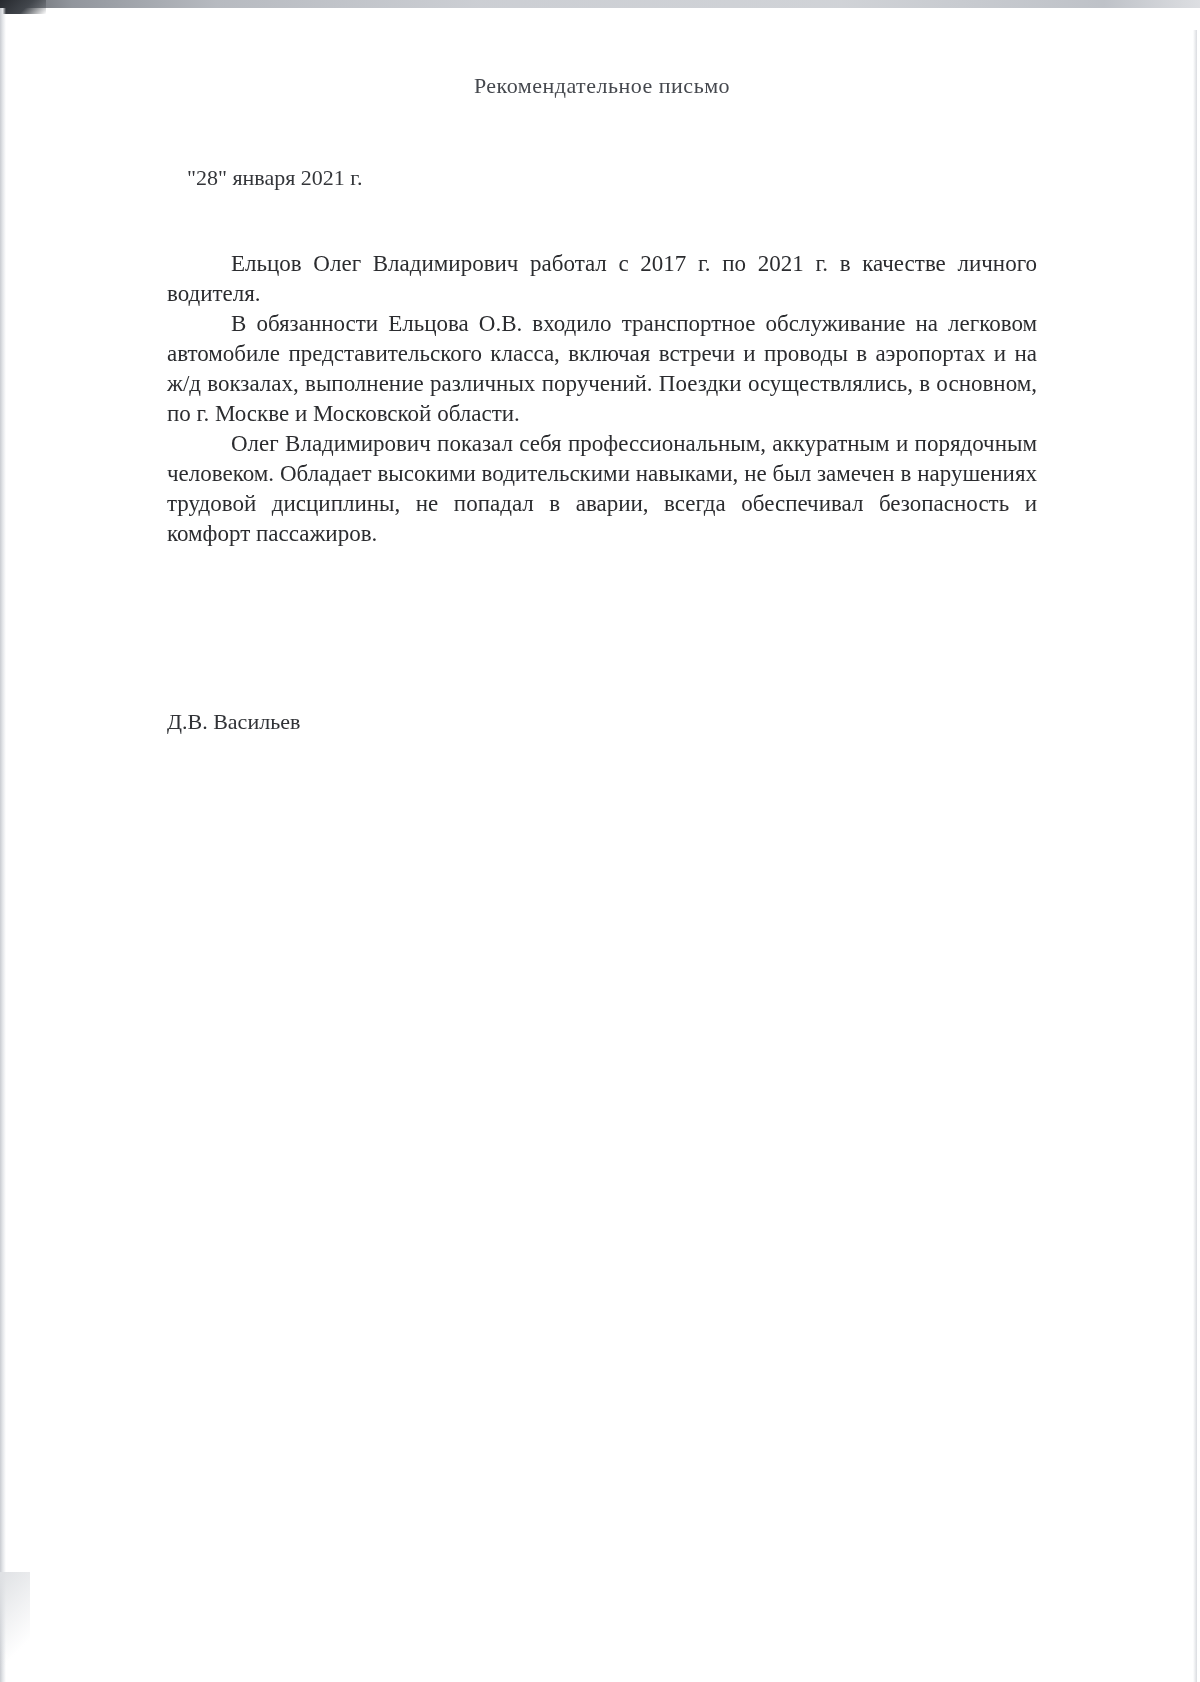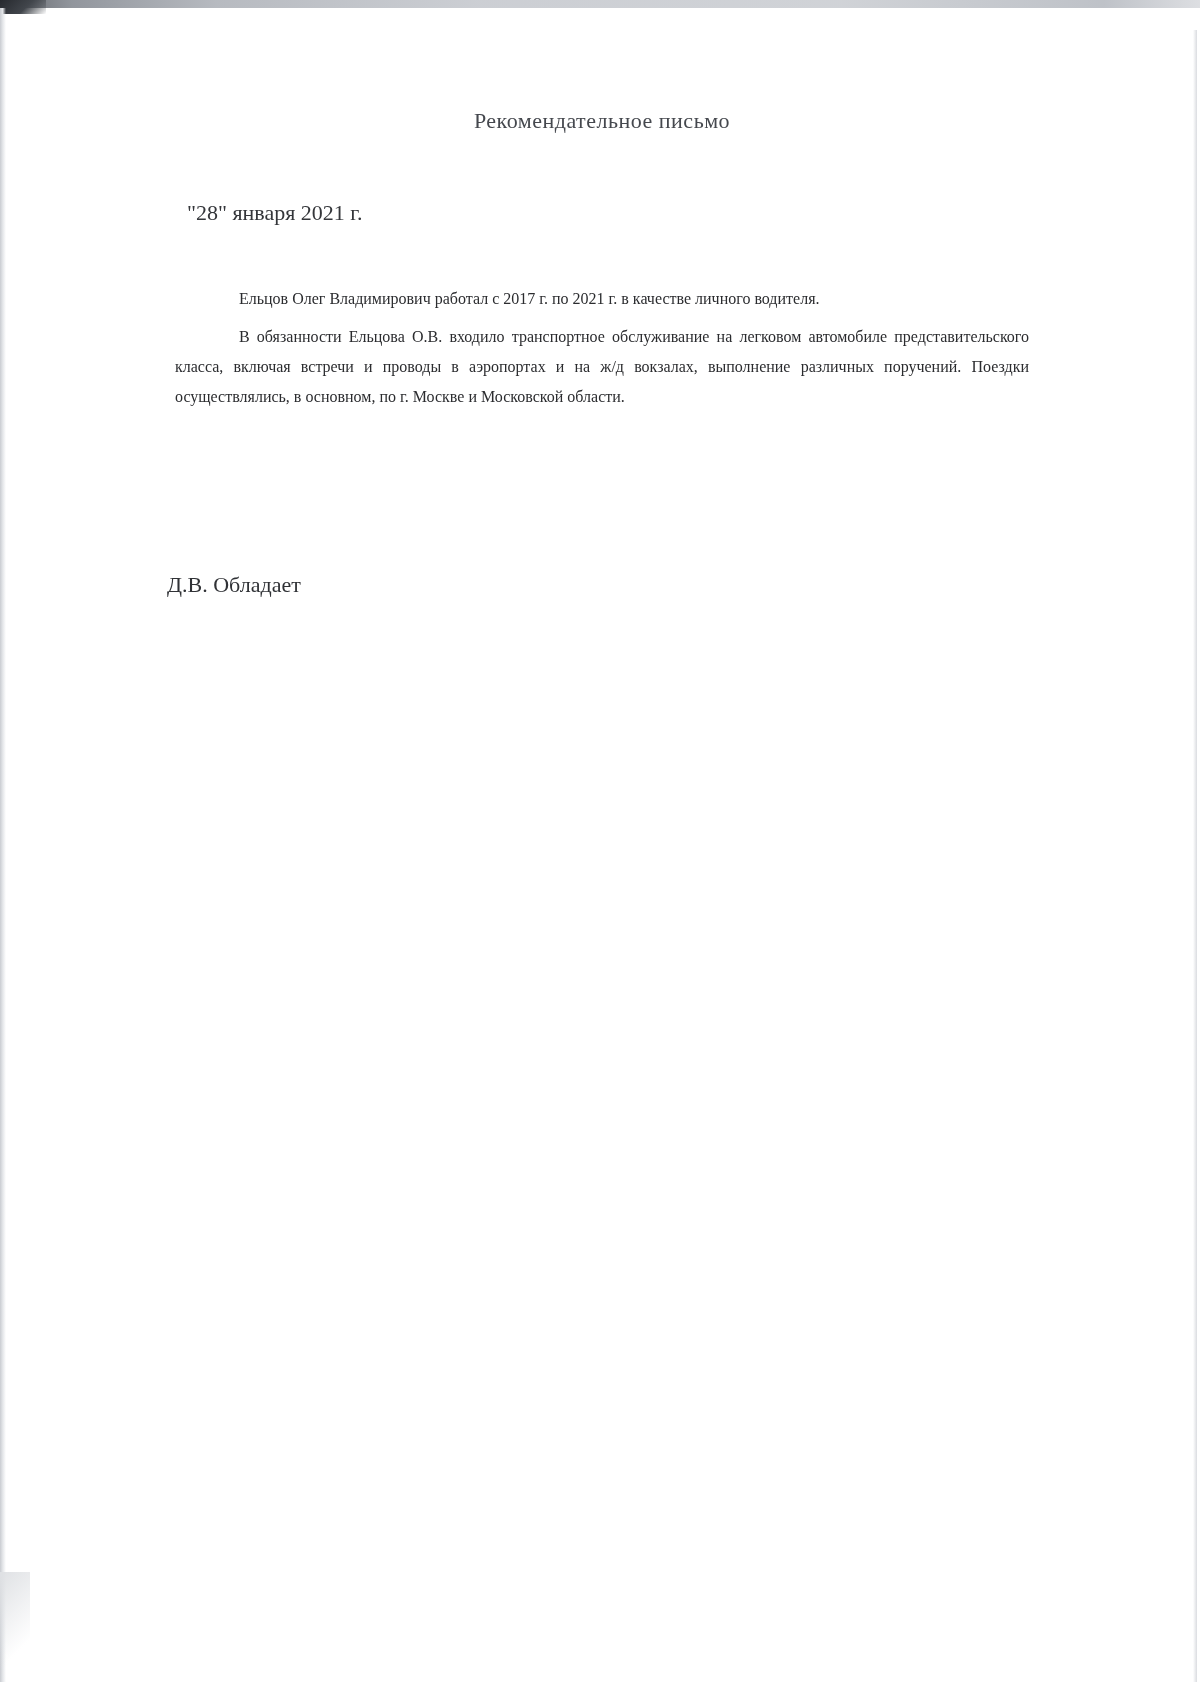--- a/index.html
+++ b/index.html
@@ -48,42 +48,42 @@
   .scan-edge-bottomleft {
     position: absolute;
     left: 0; bottom: 0;
     width: 30px; height: 110px;
     background: linear-gradient(135deg, #dfe1e4 0%, rgba(255,255,255,0) 70%);
   }
   
   .content {
     position: relative;
     box-sizing: border-box;
-    padding: 108px 163px 0 167px;
+    padding: 73px 163px 0 167px;
     color: #2d2e31;
   }
   .doc-title {
     text-align: center;
     font-size: 22px;
     font-weight: normal;
     color: #45484e;
     letter-spacing: 0.5px;
     margin: 0;
   }
   .doc-date {
     margin: 66px 0 0 20px;
     font-size: 22px;
     color: #34363a;
   }
   .doc-body {
     margin-top: 58px;
   }
   .doc-body p {
-    margin: 8px;
-    font-size: 16px;
+    margin: 0;
+    font-size: 23px;
     line-height: 30px;
     text-align: justify;
     text-indent: 64px;
     color: #2b2c2f;
   }
   .doc-signature {
     margin-top: 160px;
     font-size: 22px;
     color: #303236;
   }
@@ -101,18 +101,19 @@
 
   <div class="content">
 
     <h1 class="doc-title">Рекомендательное письмо</h1>
 
     <div class="doc-date">"28" января 2021 г.</div>
 
     <div class="doc-body">
       <p>Ельцов Олег Владимирович работал с 2017 г. по 2021 г. в качестве личного водителя.</p>
       <p>В обязанности Ельцова О.В. входило транспортное обслуживание на легковом автомобиле представительского класса, включая встречи и проводы в аэропортах и на ж/д вокзалах, выполнение различных поручений. Поездки осуществлялись, в основном, по г. Москве и Московской области.</p>
+      <p>Олег Владимирович показал себя профессиональным, аккуратным и порядочным человеком. Обладает высокими водительскими навыками, не был замечен в нарушениях трудовой дисциплины, не попадал в аварии, всегда обеспечивал безопасность и комфорт пассажиров.</p>
     </div>
 
-    <div class="doc-signature">Д.В. Обладает</div>
+    <div class="doc-signature">Д.В. Васильев</div>
 
   </div>
 </div>
 
 </body></html>

